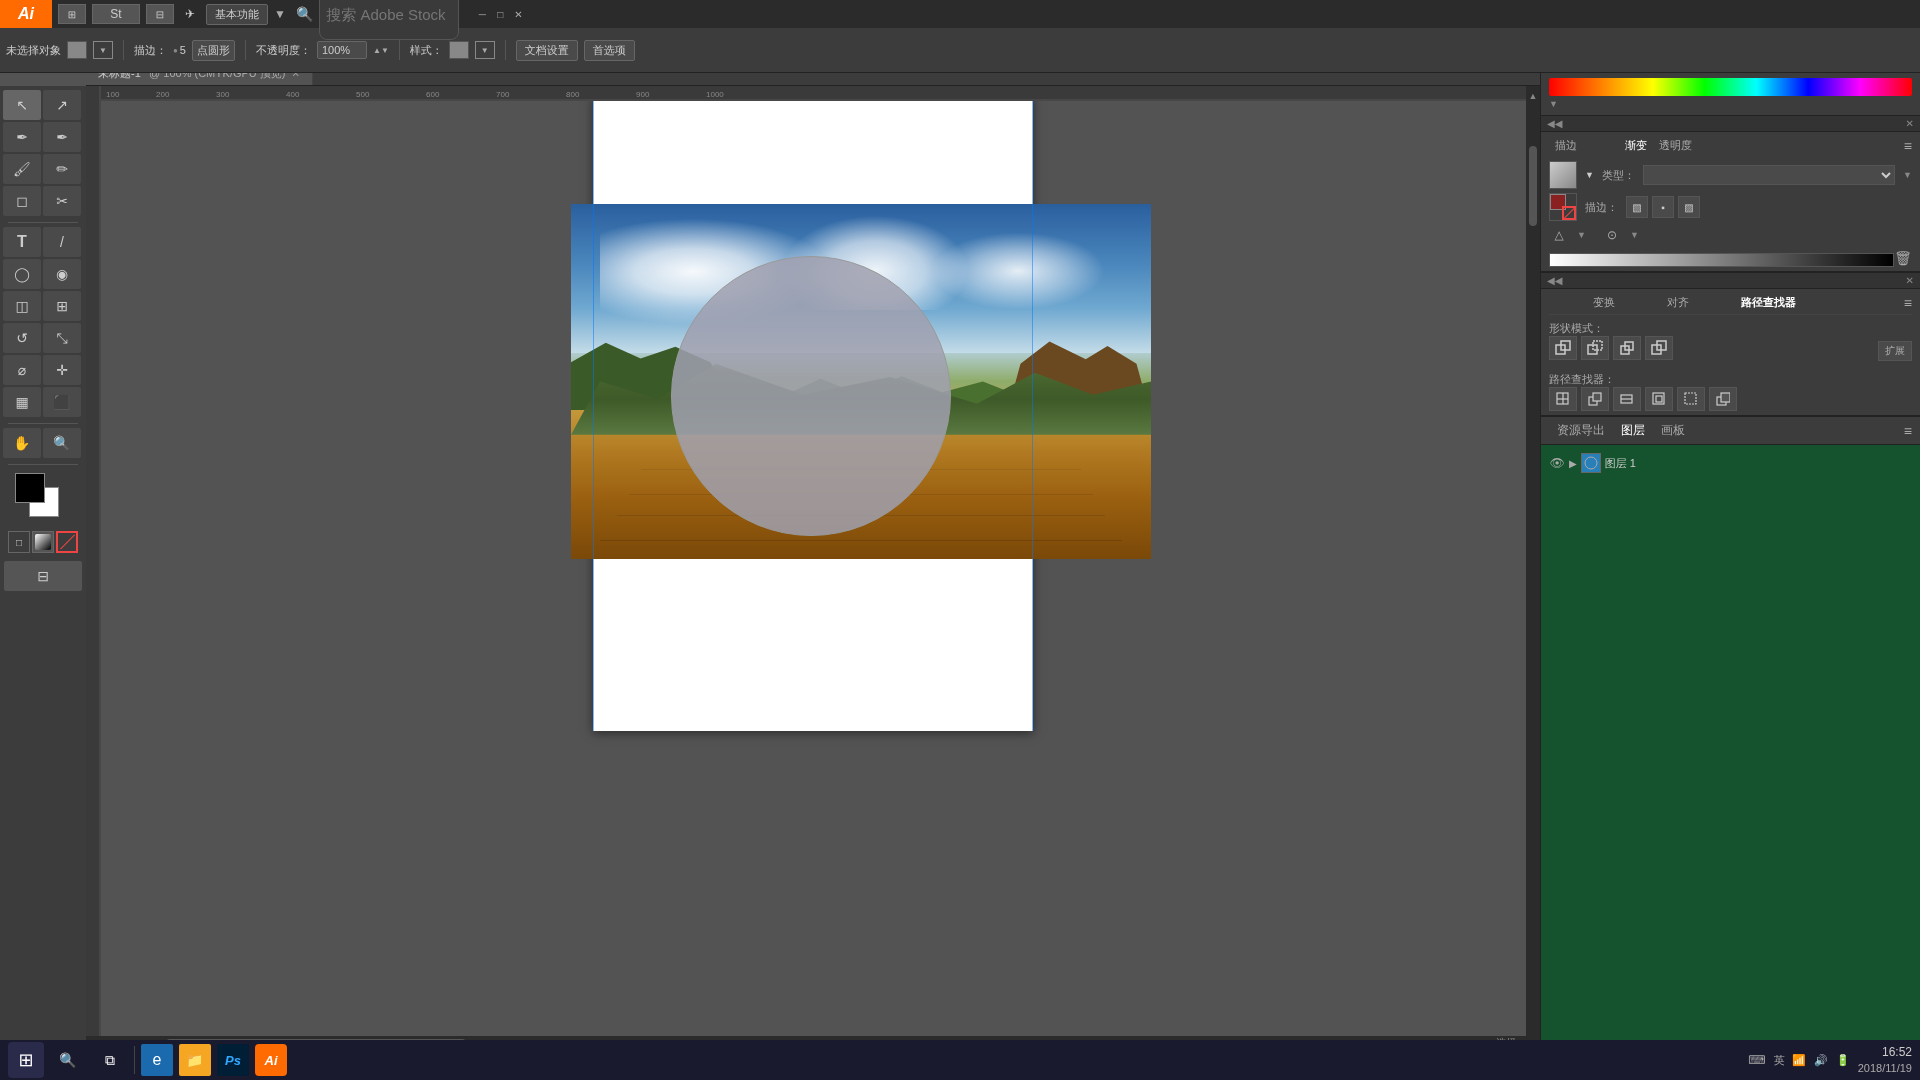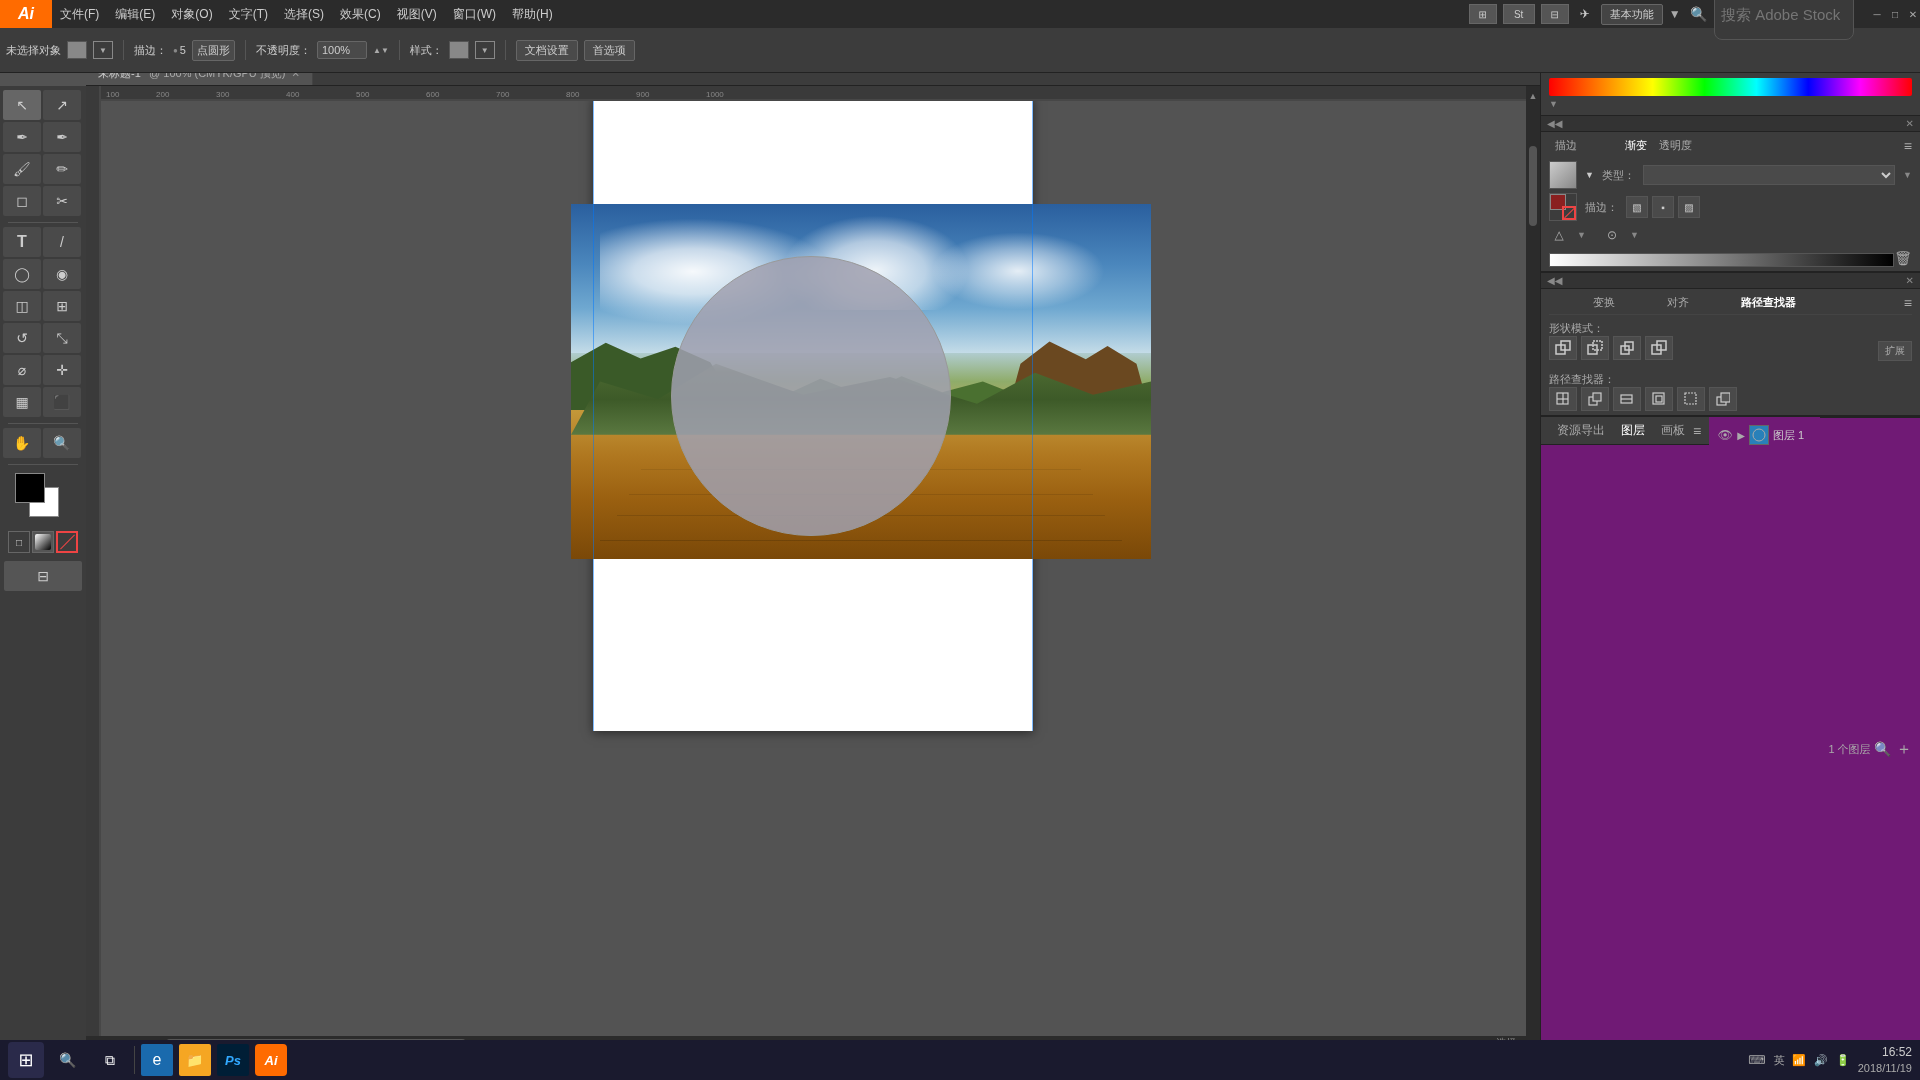--- a/index.html
+++ b/index.html
@@ -597,23 +597,23 @@
       align-items: center;
       justify-content: center;
       cursor: pointer;
       color: #ccc;
       font-size: 10px;
     }
 
     
     #layers-panel {
       flex: 1;
-      background: #701a75;
-      display: flex;
-      flex-direction: row;
+      background: #14532d;
+      display: flex;
+      flex-direction: column;
       min-height: 0;
     }
     #layers-panel-header {
       display: flex;
       align-items: center;
       padding: 4px 8px;
       background: #3c3c3c;
       border-bottom: 1px solid #222;
       height: 28px;
     }
@@ -832,35 +832,24 @@
       align-items: center;
       justify-content: center;
       border-radius: 4px;
     }
   </style>
 </head>
 <body>
 
 <div id="top-menu-bar">
   <div id="app-logo">Ai</div>
-  <div class="menu-items">
-    <div class="menu-item">文件(F)</div>
-    <div class="menu-item">编辑(E)</div>
-    <div class="menu-item">对象(O)</div>
-    <div class="menu-item">文字(T)</div>
-    <div class="menu-item">选择(S)</div>
-    <div class="menu-item">效果(C)</div>
-    <div class="menu-item">视图(V)</div>
-    <div class="menu-item">窗口(W)</div>
-    <div class="menu-item">帮助(H)</div>
-  </div>
 
   <div style="display:flex;align-items:center;gap:6px;padding:0 6px;">
     <div style="width:28px;height:20px;background:#555;border:1px solid #666;display:flex;align-items:center;justify-content:center;cursor:pointer;font-size:10px;color:#ccc;">⊞</div>
-    <div style="width:32px;height:20px;background:#555;border:1px solid #666;display:flex;align-items:center;justify-content:center;cursor:pointer;font-size:10px;color:#ccc;">St</div>
+    <div style="width:48px;height:20px;background:#555;border:1px solid #666;display:flex;align-items:center;justify-content:center;cursor:pointer;font-size:12px;color:#ccc;">St</div>
     <div style="width:28px;height:20px;background:#555;border:1px solid #666;display:flex;align-items:center;justify-content:center;cursor:pointer;font-size:10px;color:#ccc;">⊟</div>
     <div style="width:20px;height:20px;display:flex;align-items:center;justify-content:center;cursor:pointer;font-size:12px;color:#ccc;">✈</div>
   </div>
   <div class="menu-right">
     <button class="workspace-btn">基本功能</button>
     <span style="color:#aaa;font-size:12px;">▼</span>
     <span style="color:#aaa;font-size:14px;margin-left:4px;">🔍</span>
     <input class="search-box" type="text" placeholder="搜索 Adobe Stock" style="">
   </div>
   <div class="win-controls">

